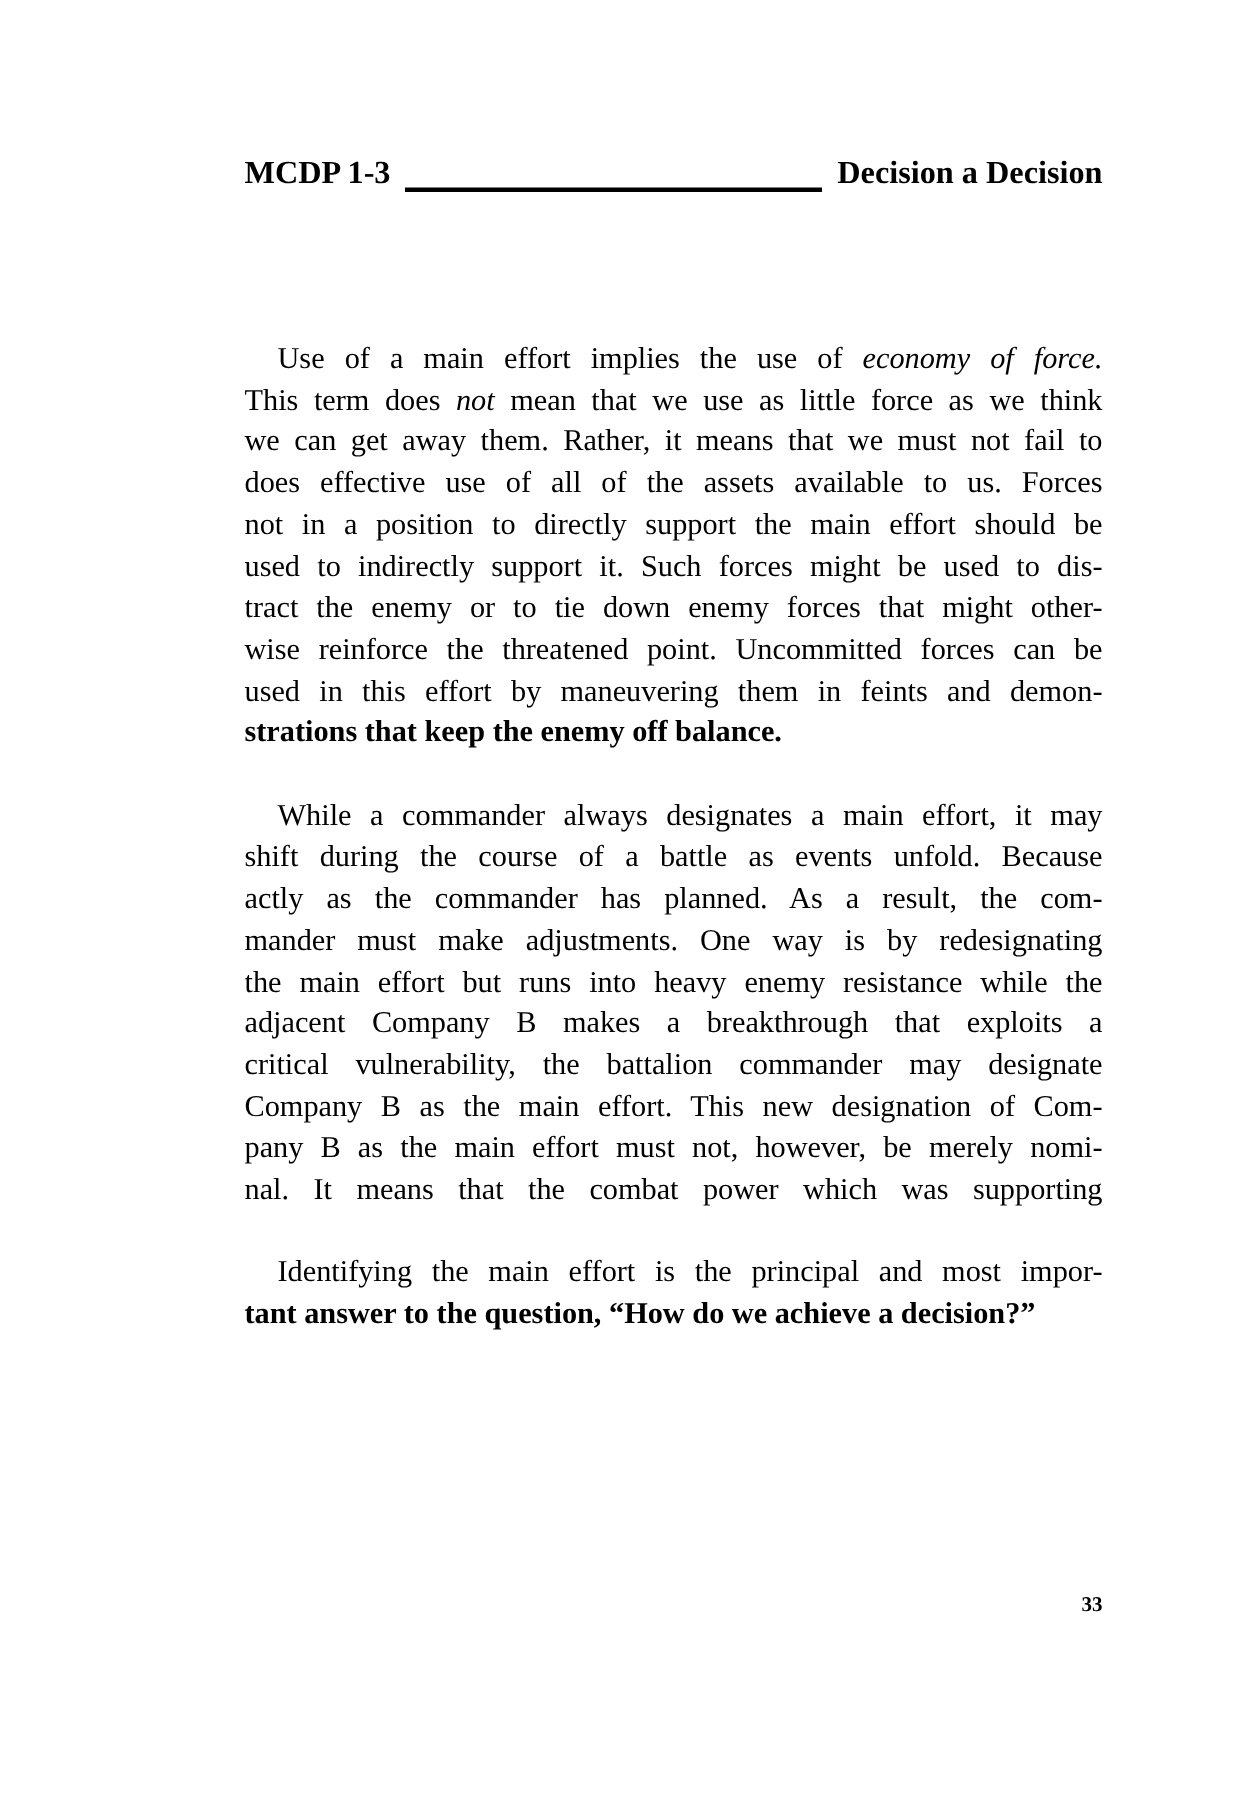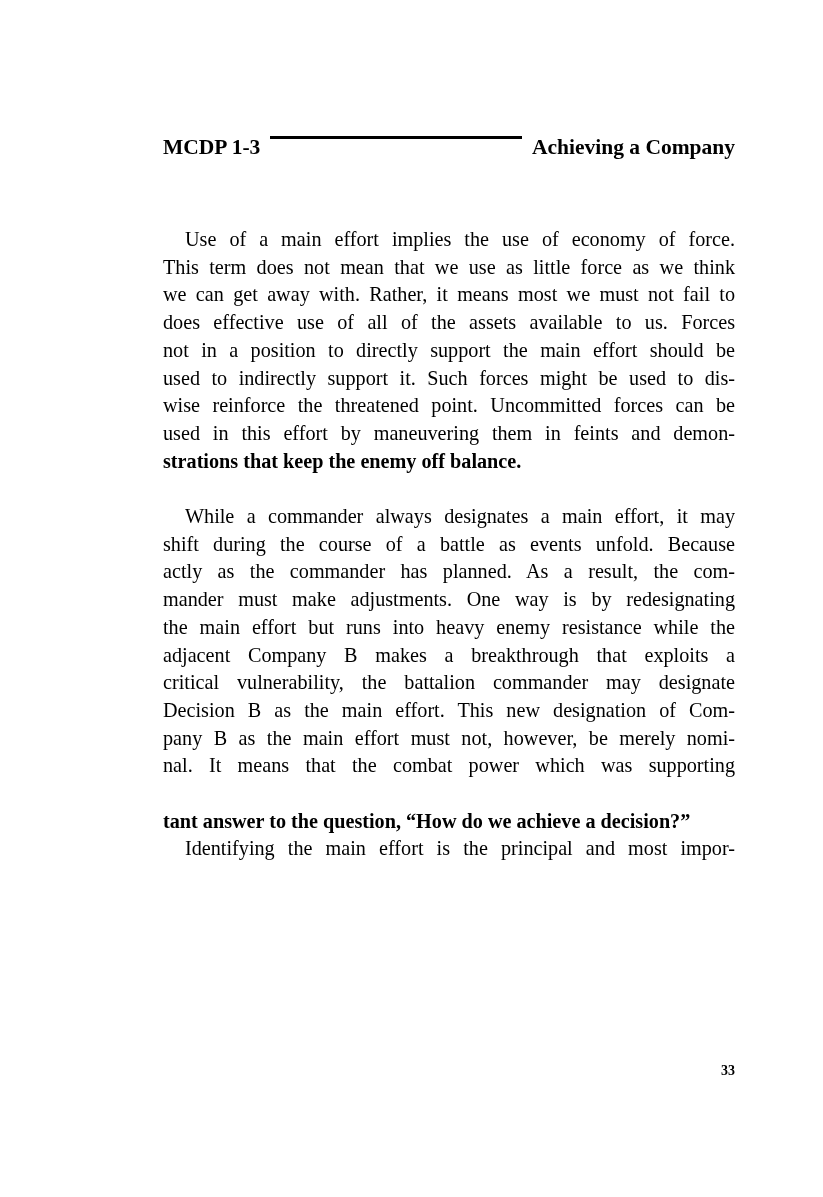--- a/index.html
+++ b/index.html
@@ -19,26 +19,25 @@
     height: 1197px;
     background: #ffffff;
     overflow: hidden;
   }
   .page-header {
     position: absolute;
     left: 163px;
     top: 103px;
     width: 572px;
     display: flex;
-    align-items: flex-start;
+    align-items: flex-end;
     font-weight: bold;
     font-size: 21.5px;
     line-height: 24px;
     white-space: nowrap;
-    margin-top: 32px;
   }
   .header-rule {
     flex: 1;
     height: 3px;
     background: #000000;
     margin: 0 10px;
     position: relative;
     top: 1px;
   }
   .body-text {
@@ -57,66 +56,68 @@
     text-align-last: justify;
   }
   .line.last {
     text-align-last: left;
     font-weight: bold;
   }
   .line.first {
     text-indent: 22px;
   }
   .italic {
+    font-style: italic;
   }
   .page-number {
     position: absolute;
     top: 1063px;
     right: 88px;
     font-weight: bold;
     font-size: 14px;
   }
 </style>
 </head>
 <body>
 
 <div class="page">
 
   <header class="page-header">
     <span class="header-left">MCDP 1-3</span>
     <span class="header-rule"></span>
-    <span class="header-right">Achieving a Company</span>
+    <span class="header-right">Decision a Decision</span>
   </header>
 
   <main class="body-text">
 
   <div class="paragraph">
         <div class="line first"><span>Use of a main effort implies the use of </span><span class="italic">economy of force.</span></div>
         <div class="line"><span>This term does </span><span class="italic">not</span><span> mean that we use as little force as we think</span></div>
-        <div class="line"><span>we can get away with. Rather, it means most we must not fail to</span></div>
+        <div class="line"><span>we can get away them. Rather, it means that we must not fail to</span></div>
         <div class="line"><span>does effective use of all of the assets available to us. Forces</span></div>
         <div class="line"><span>not in a position to directly support the main effort should be</span></div>
         <div class="line"><span>used to indirectly support it. Such forces might be used to dis-</span></div>
+        <div class="line"><span>tract the enemy or to tie down enemy forces that might other-</span></div>
         <div class="line"><span>wise reinforce the threatened point. Uncommitted forces can be</span></div>
         <div class="line"><span>used in this effort by maneuvering them in feints and demon-</span></div>
         <div class="line last"><span>strations that keep the enemy off balance.</span></div>
       </div>
       <div class="paragraph">
         <div class="line first"><span>While a commander always designates a main effort, it may</span></div>
         <div class="line"><span>shift during the course of a battle as events unfold. Because</span></div>
         <div class="line"><span>actly as the commander has planned. As a result, the com-</span></div>
         <div class="line"><span>mander must make adjustments. One way is by redesignating</span></div>
         <div class="line"><span>the main effort but runs into heavy enemy resistance while the</span></div>
         <div class="line"><span>adjacent Company B makes a breakthrough that exploits a</span></div>
         <div class="line"><span>critical vulnerability, the battalion commander may designate</span></div>
-        <div class="line"><span>Decision B as the main effort. This new designation of Com-</span></div>
+        <div class="line"><span>Company B as the main effort. This new designation of Com-</span></div>
         <div class="line"><span>pany B as the main effort must not, however, be merely nomi-</span></div>
         <div class="line"><span>nal. It means that the combat power which was supporting</span></div>
       </div>
       <div class="paragraph">
+        <div class="line first"><span>Identifying the main effort is the principal and most impor-</span></div>
         <div class="line last"><span>tant answer to the question, “How do we achieve a decision?”</span></div>
-        <div class="line first"><span>Identifying the main effort is the principal and most impor-</span></div>
       </div>
     </main>
 
   <div class="page-number">33</div>
 
 </div>
 
 </body></html>

